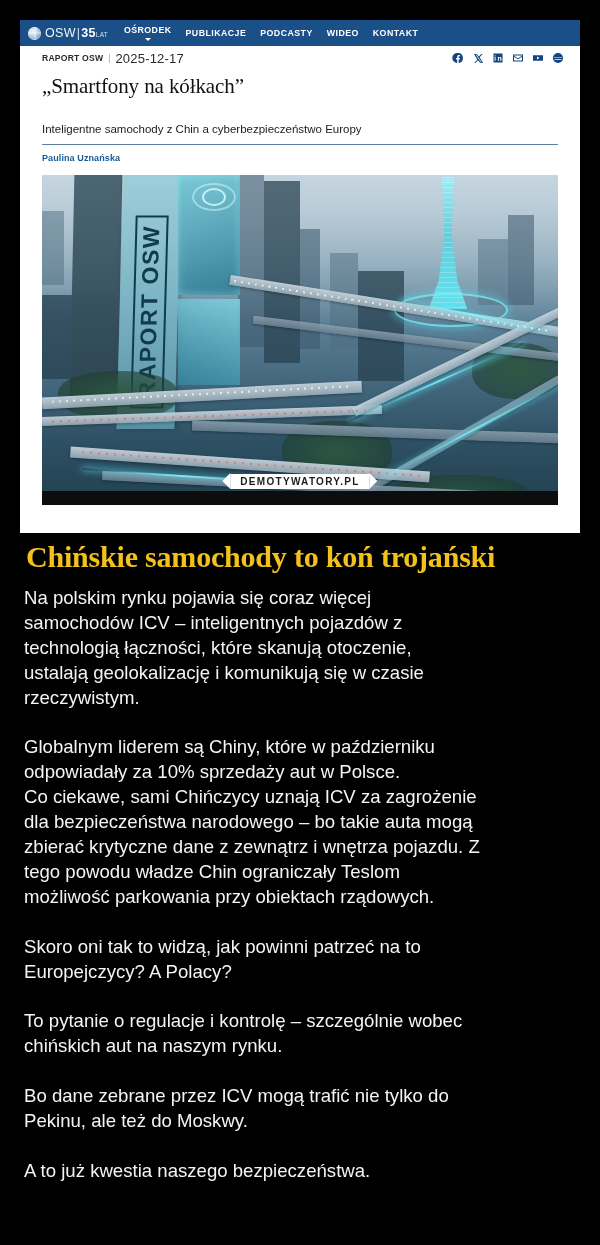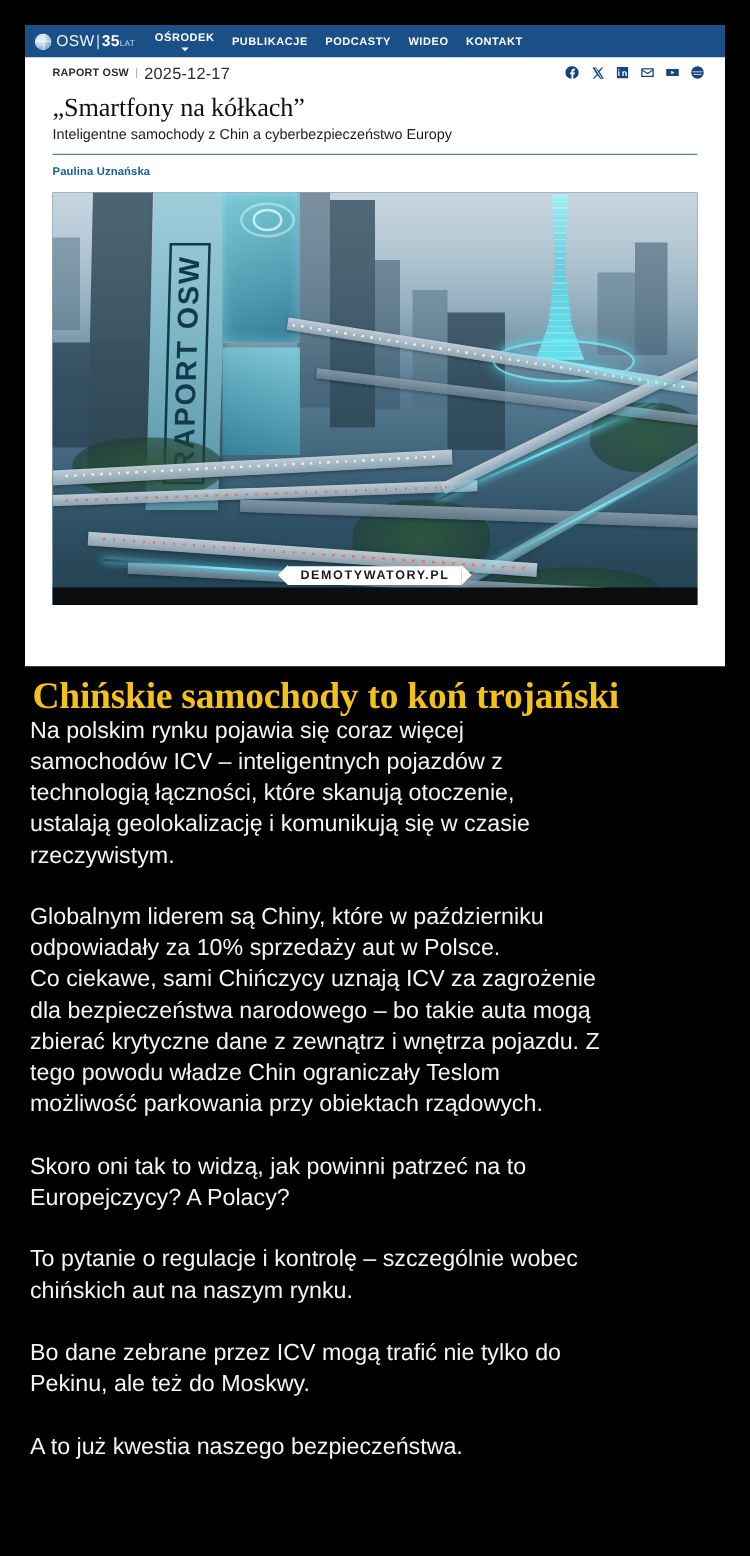--- a/index.html
+++ b/index.html
@@ -164,21 +164,21 @@
     font-family: "Liberation Serif", serif;
     font-size: 21px;
     font-weight: 400;
     color: #111111;
     margin: 4px 0 0 0;
     letter-spacing: -.1px;
   }
   .osw-subtitle {
     font-size: 11.5px;
     color: #1c1c1c;
-    margin: 3px 0 0 0;
+    margin: 24px 0 0 0;
     font-weight: 400;
   }
   .osw-rule {
     height: 1px;
     background: #5f7fa0;
     margin: 9px 0 0 0;
   }
   .osw-author {
     font-size: 9px;
     font-weight: 700;
@@ -380,21 +380,21 @@
     font-family: "Liberation Serif", serif;
     font-size: 30px;
     font-weight: 700;
     color: #f2c11c;
     letter-spacing: -.2px;
     line-height: 1.08;
   }
   .demot-body {
     position: absolute;
     left: 24px;
-    top: 572px;
+    top: 586px;
     width: 556px;
     font-family: "Liberation Sans", sans-serif;
     font-size: 18.6px;
     line-height: 1.34;
     color: #f4f4f4;
     white-space: pre-wrap;
   }
 </style>
 </head>
 <body>

